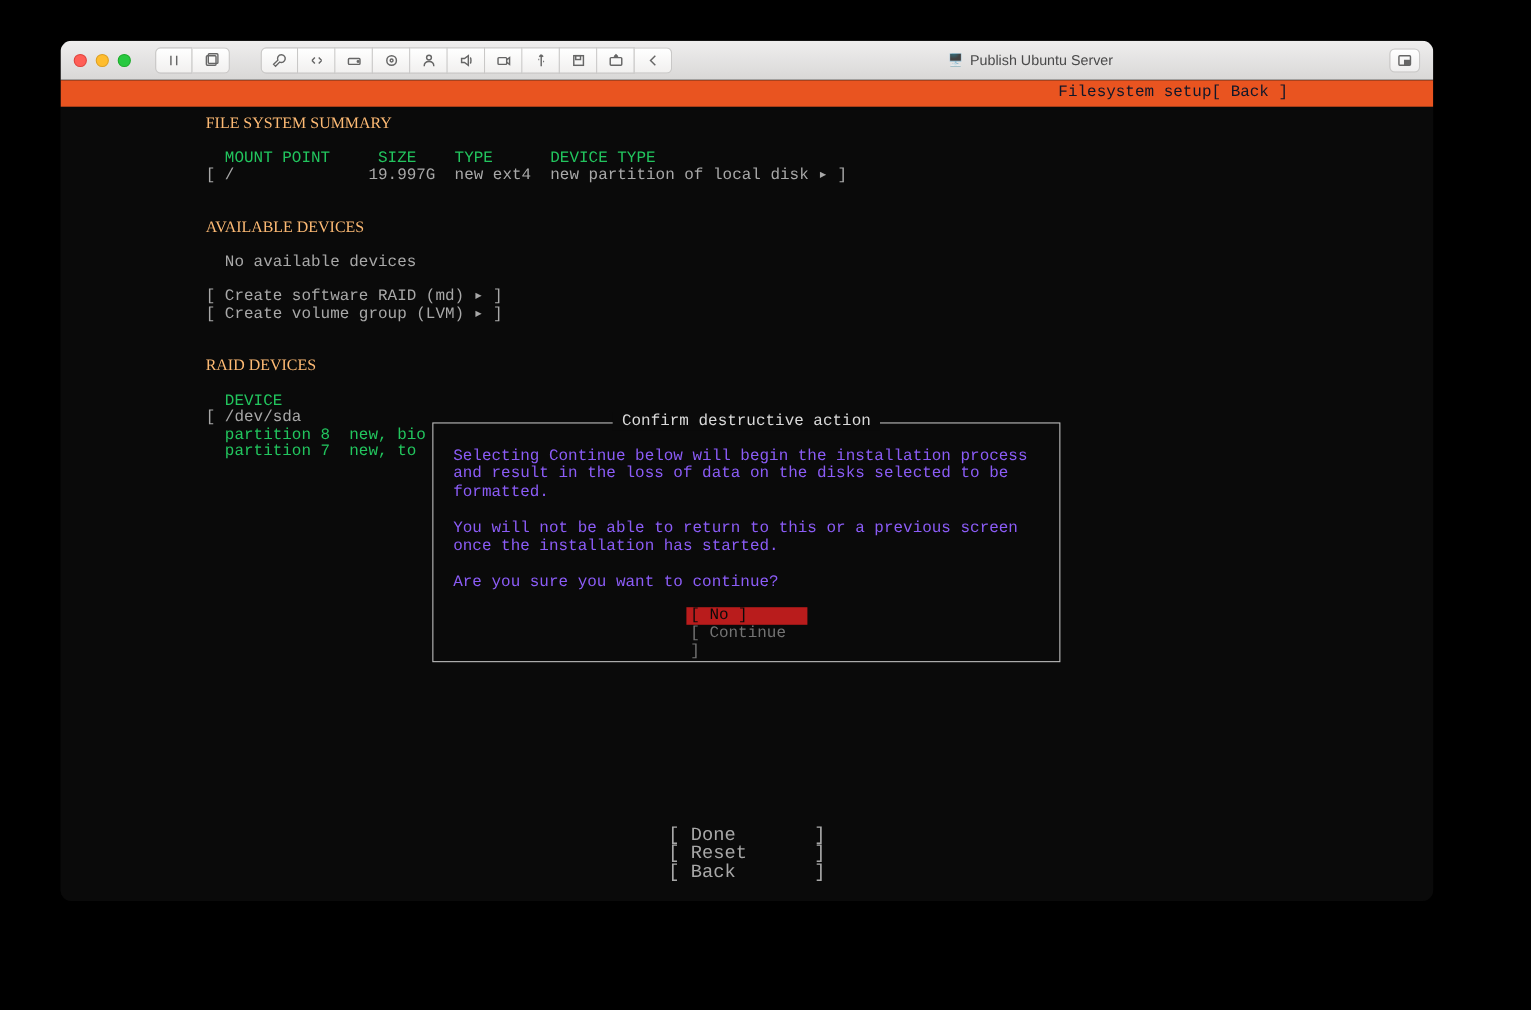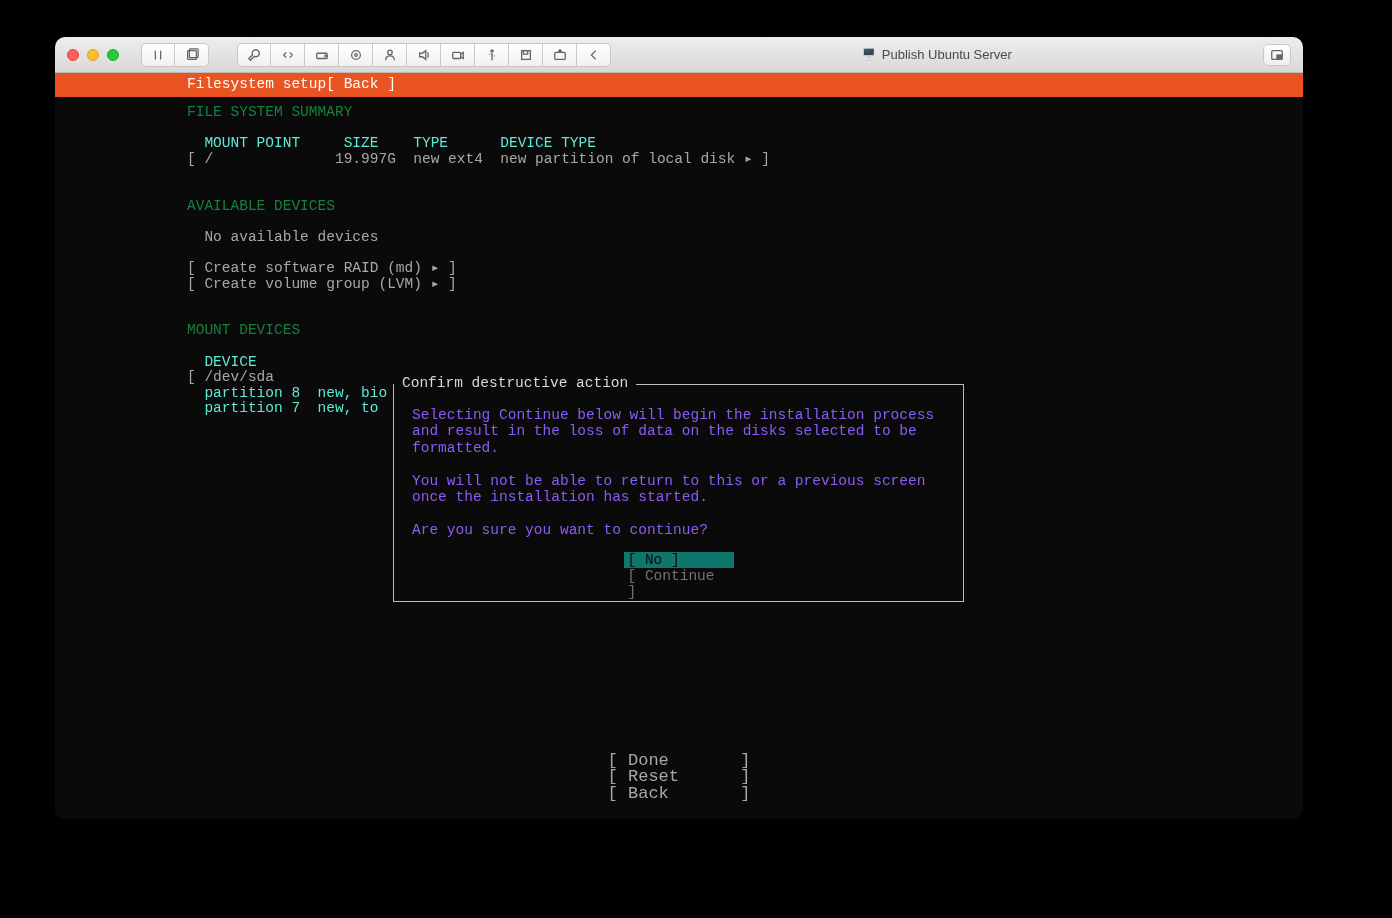--- a/index.html
+++ b/index.html
@@ -64,56 +64,56 @@
   .term {
     position:absolute; left:0; right:0; top:36px; bottom:0;
     background:#0a0a0a;
     font-size:14.5px;
     line-height:15.6px;
     color:#bfbfbf;
   }
   .headerbar{
     height:24px;
     background:#e95420;
-    color:#ffffff;
+    color:#0f172a;
     display:flex;
     align-items:center;
     padding:0 132px 0 132px;
-    justify-content:flex-start;
+    justify-content:flex-end;
     font-size:14.5px;
   }
   .headerbar .title{white-space:pre;}
   .content{
     padding:8px 0 0 132px;
     white-space:pre;
     color:#a8a8a8;
   }
-  .dim{color:#5eead4;}
-  .bright{color:#15803d;}
+  .dim{color:#22c55e;}
+  .bright{color:#fdba74;font-family:Liberation Serif, serif;}
   .footer{
     position:absolute;
     left:0;right:0;bottom:16px;
     text-align:center;
     color:#a8a8a8;
     font-size:17px;
     line-height:16.8px;
     white-space:pre;
   }
 
   .dialog{
     position:absolute;
     left:338px; top:311px;
     width:571px; height:218px;
     background:#0a0a0a;
     border:1px solid #bdbdbd;
   }
   .dialog-title{
     position:absolute;
     top:-9px;left:0;right:0;
-    text-align:left;
+    text-align:center;
     color:#d9d9d9;
     font-size:14.5px;
   }
   .dialog-title span{
     background:#0a0a0a;
     padding:0 8px;
   }
   .dialog-body{
     padding:22px 18px 0 18px;
     color:#8b5cf6;
@@ -127,21 +127,21 @@
     font-size:14.5px;
     line-height:16px;
   }
   .dbtn{
     display:inline-block;
     width:110px;
     text-align:left;
     padding:0 4px;
   }
   .dbtn.sel{
-    background:#0f766e;
+    background:#b91c1c;
     color:#0a0a0a;
   }
   .dbtn.unsel{color:#737373;}
 </style>
 </head>
 <body>
 
 <div class="window">
 
   <div class="titlebar">
@@ -255,21 +255,21 @@
 
 
 <span class="bright">AVAILABLE DEVICES</span>
 
 <span>  No available devices</span>
 
 <span>[ Create software RAID (md) ▸ ]</span>
 <span>[ Create volume group (LVM) ▸ ]</span>
 
 
-<span class="bright">MOUNT DEVICES</span>
+<span class="bright">RAID DEVICES</span>
 
 <span class="dim">  DEVICE</span>
 <span>[ /dev/sda</span>
 <span class="dim">  partition 8  new, bio</span>
 <span class="dim">  partition 7  new, to</span></div>
 
     <div class="dialog">
       <div class="dialog-title"><span>Confirm destructive action</span></div>
       <div class="dialog-body"><span>Selecting Continue below will begin the installation process and result in the loss of data on the disks selected to be formatted.</span>
 

